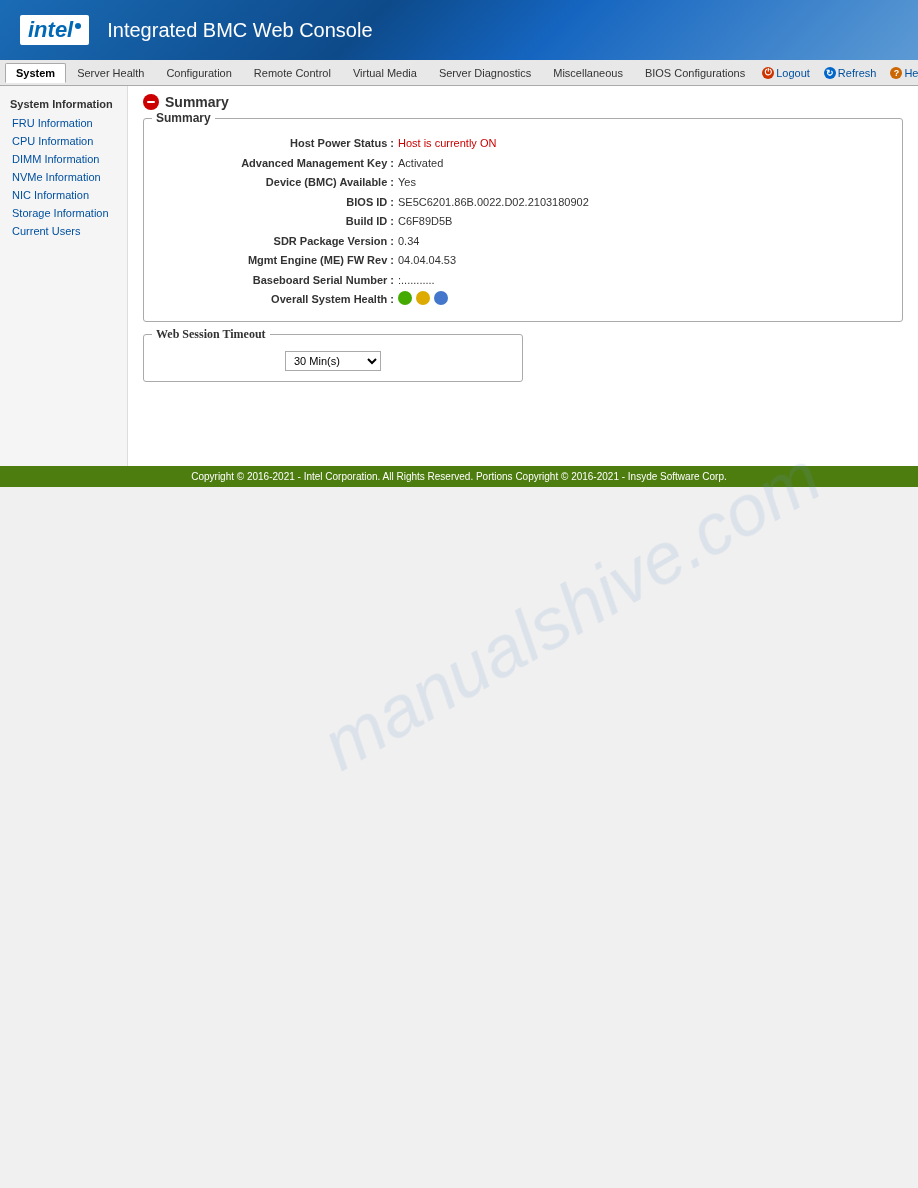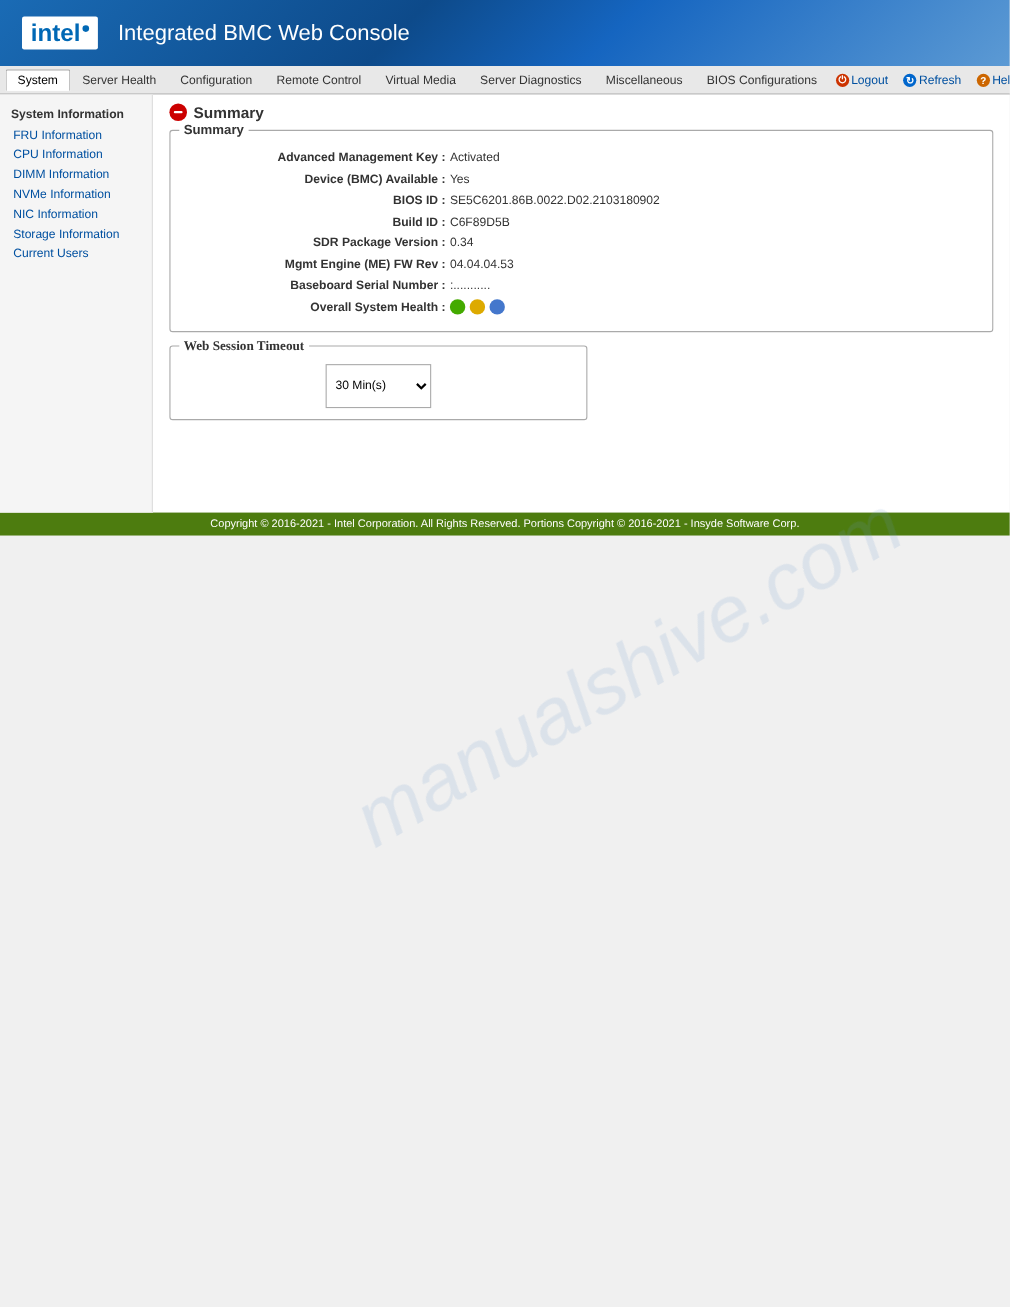--- a/index.html
+++ b/index.html
@@ -18,20 +18,21 @@
     .header-logo {
       display: flex;
       align-items: center;
       gap: 8px;
     }
     .intel-logo {
       background: white;
       color: #0068b5;
       font-size: 22px;
       font-weight: bold;
+      font-style: italic;
       padding: 2px 8px;
       border-radius: 2px;
     }
     .intel-dot {
       display: inline-block;
       width: 6px;
       height: 6px;
       background: #0068b5;
       border-radius: 50%;
       margin-left: 2px;
@@ -61,21 +62,21 @@
       border-radius: 2px 2px 0 0;
       text-decoration: none;
       color: #333;
       white-space: nowrap;
     }
     .nav-tab.active {
       background: white;
       border-color: #aaa;
       border-bottom-color: white;
       color: #000;
-      font-weight: normal;
+      font-weight: bold;
     }
     .nav-right {
       margin-left: auto;
       display: flex;
       gap: 2px;
       align-items: center;
     }
     .nav-action {
       padding: 2px 6px;
       font-size: 11px;
@@ -101,21 +102,21 @@
 
     
     .main-container {
       display: flex;
       background: white;
       min-height: 380px;
     }
 
     
     .sidebar {
-      width: 139px;
+      width: 128px;
       background: #f5f5f5;
       border-right: 1px solid #ddd;
       padding: 8px 0;
     }
     .sidebar-section-title {
       font-size: 11px;
       font-weight: bold;
       color: #333;
       padding: 4px 10px 4px 10px;
     }
@@ -241,21 +242,21 @@
       color: #333;
       font-family: Liberation Serif, serif;
     }
     .session-content {
       padding: 16px 10px 10px 10px;
       display: flex;
       align-items: center;
       justify-content: center;
     }
     .session-select {
-      padding: 12px 4px;
+      padding: 2px 4px;
       font-size: 11px;
       border: 1px solid #aaa;
       background: white;
       width: 96px;
     }
 
     
     .footer {
       background: #4d7c0f;
       color: white;
@@ -335,20 +336,24 @@
       <span class="page-title">Summary</span>
     </div>
 
     
 
     
     <div class="summary-box">
       <span class="summary-box-title">Summary</span>
       <div class="summary-content">
         <div class="summary-row">
+          <span class="summary-label">Host Power Status :</span>
+          <span class="summary-value on">Host is currently ON</span>
+        </div>
+        <div class="summary-row">
           <span class="summary-label">Advanced Management Key :</span>
           <span class="summary-value">Activated</span>
         </div>
         <div class="summary-row">
           <span class="summary-label">Device (BMC) Available :</span>
           <span class="summary-value">Yes</span>
         </div>
         <div class="summary-row">
           <span class="summary-label">BIOS ID :</span>
           <span class="summary-value">SE5C6201.86B.0022.D02.2103180902</span>

